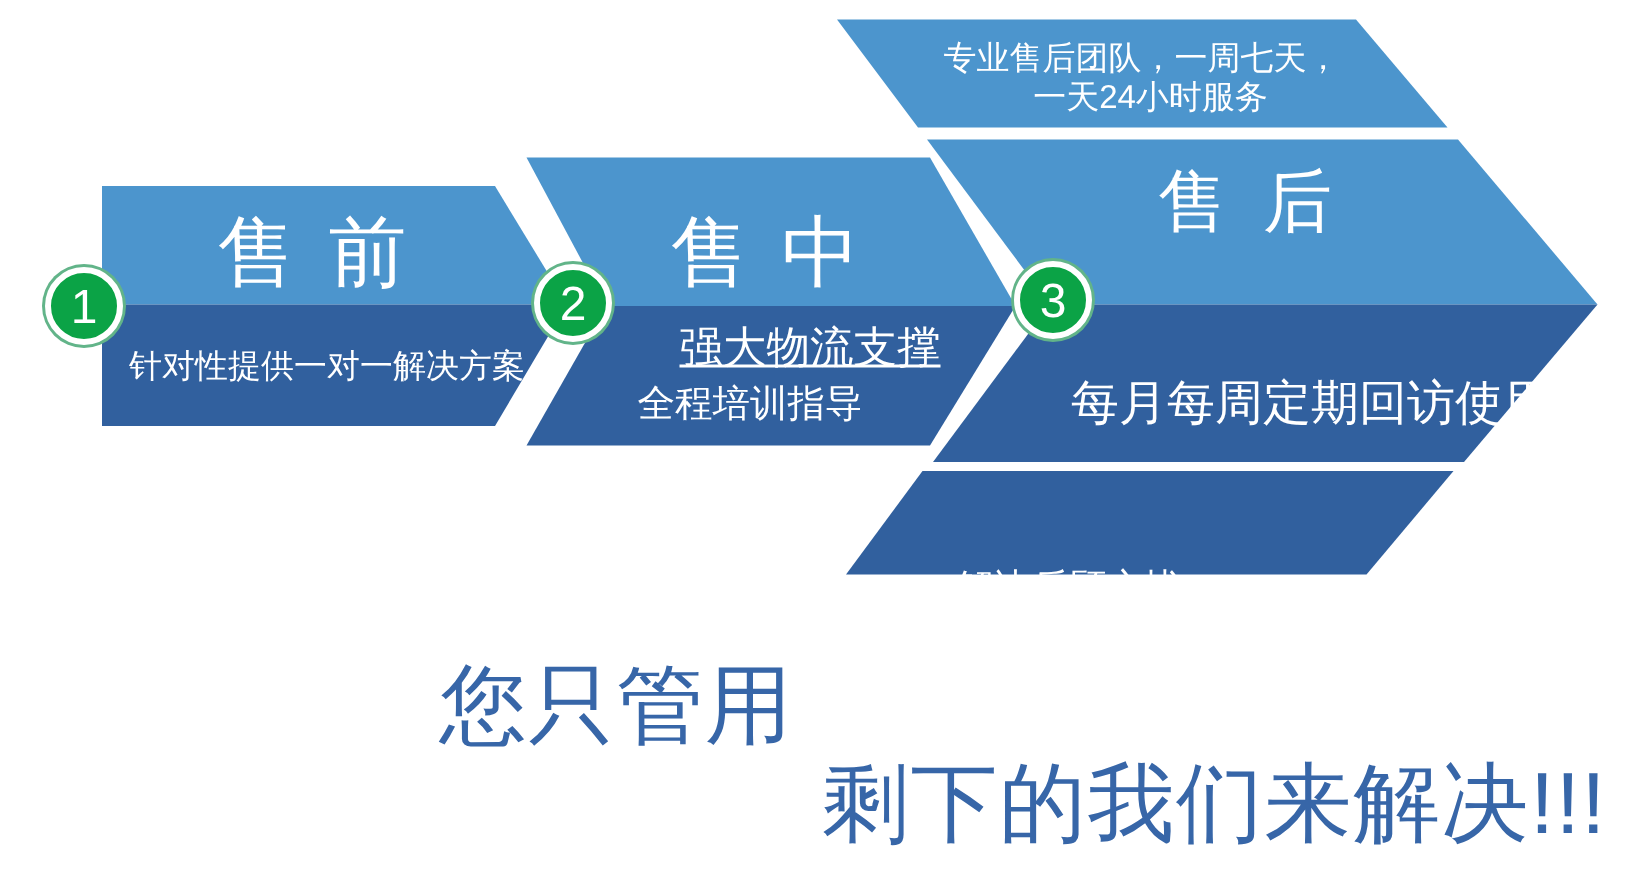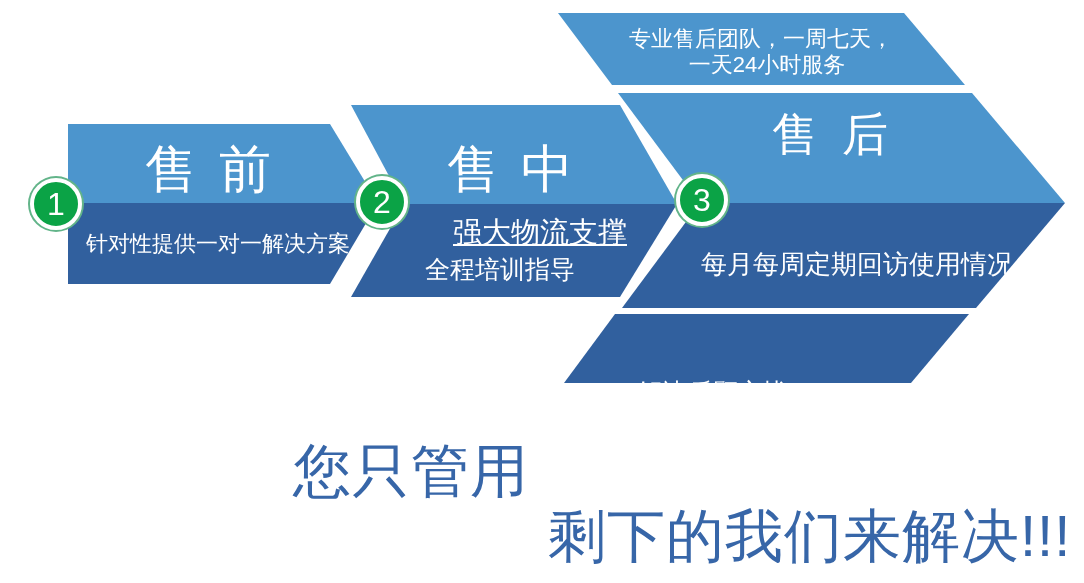--- a/index.html
+++ b/index.html
@@ -49,21 +49,21 @@
   </svg>
 
   <div class="txt title" style="left:73px;top:140px;width:270px;">售前</div>
   <div class="txt" style="left:73px;top:231px;width:290px;font-size:22px;">针对性提供一对一解决方案</div>
 
   <div class="txt title" style="left:385px;top:140px;width:250px;font-family:Liberation Serif, serif;">售中</div>
   <div class="txt" style="left:410px;top:216px;width:260px;font-size:29px;text-decoration:underline;">强大物流支撑</div>
   <div class="txt" style="left:370px;top:255px;width:260px;font-size:25px;">全程培训指导</div>
 
   <div class="txt title-big" style="left:700px;top:108px;width:260px;">售后</div>
-  <div class="txt" style="left:692px;top:250px;width:330px;font-size:26px;">每月每周定期回访使用情况</div>
+  <div class="txt" style="left:714px;top:250px;width:330px;font-size:32px;">每月每周定期回访使用情况</div>
 
   <div class="txt" style="left:611px;top:26px;width:300px;font-size:22px;">专业售后团队，一周七天，</div>
   <div class="txt" style="left:617px;top:52px;width:300px;font-size:22px;">一天24小时服务</div>
 
   <div class="txt" style="left:563px;top:333px;width:300px;font-size:25px;margin-top:45px;">解决后顾之忧</div>
 
   <div class="badge" style="left:30px;top:178px;">
     <span>1</span>
   </div>
   <div class="badge" style="left:356px;top:176px;">

